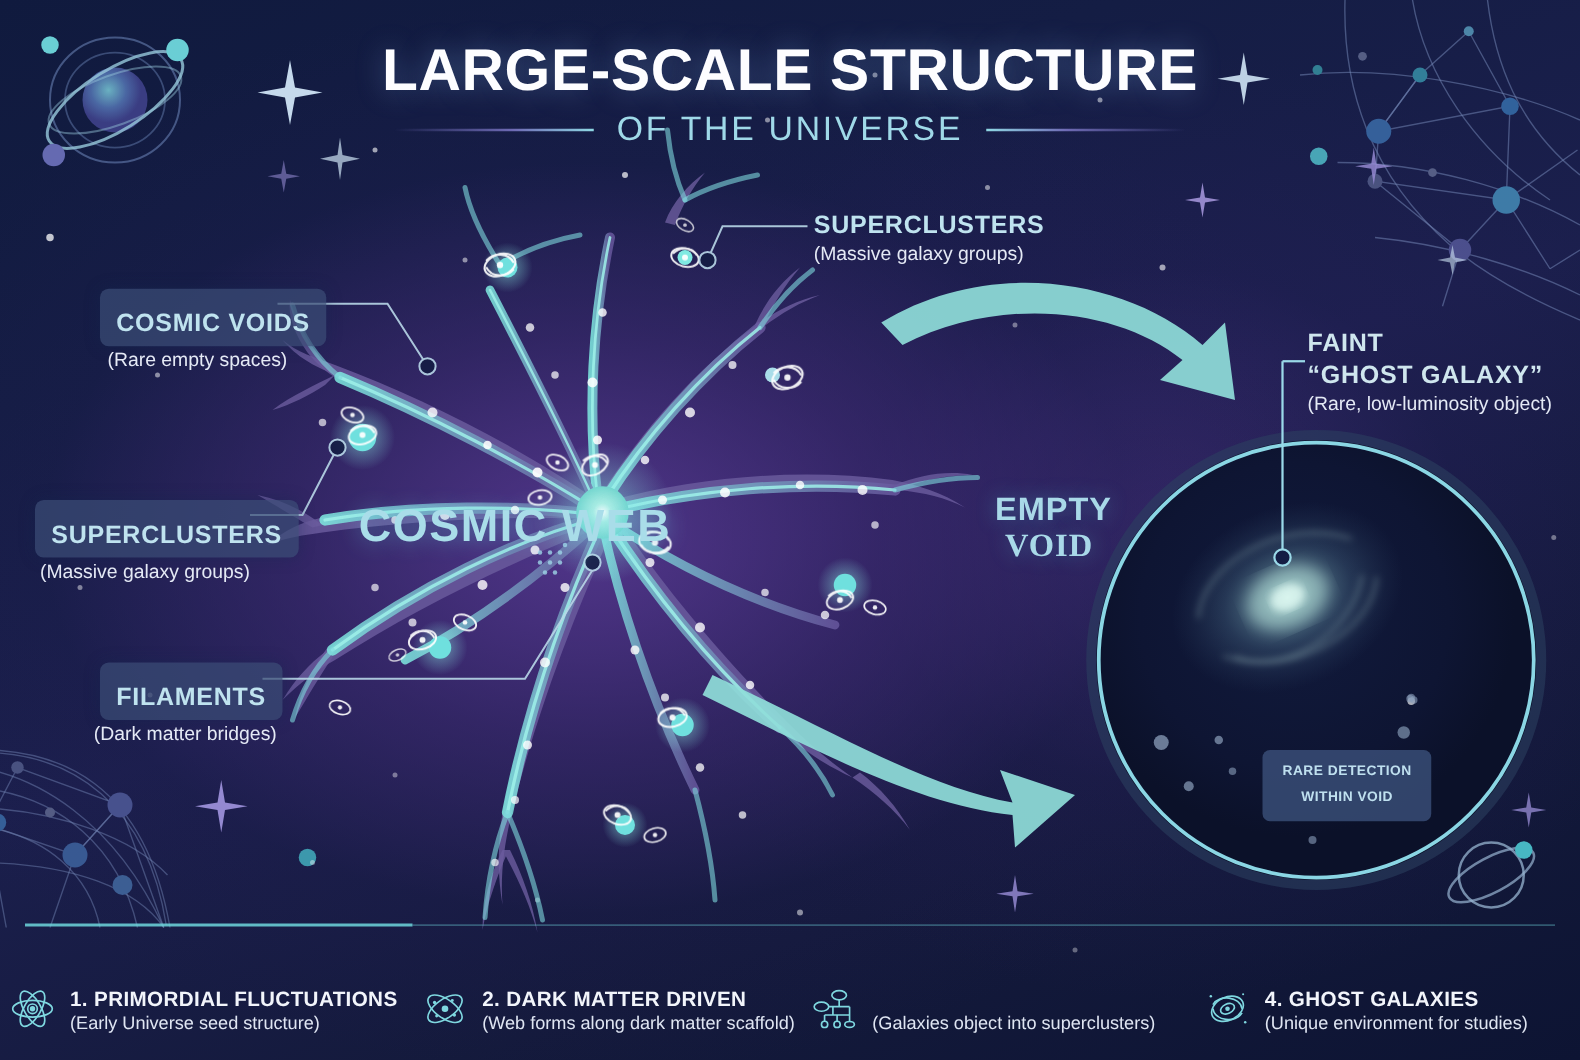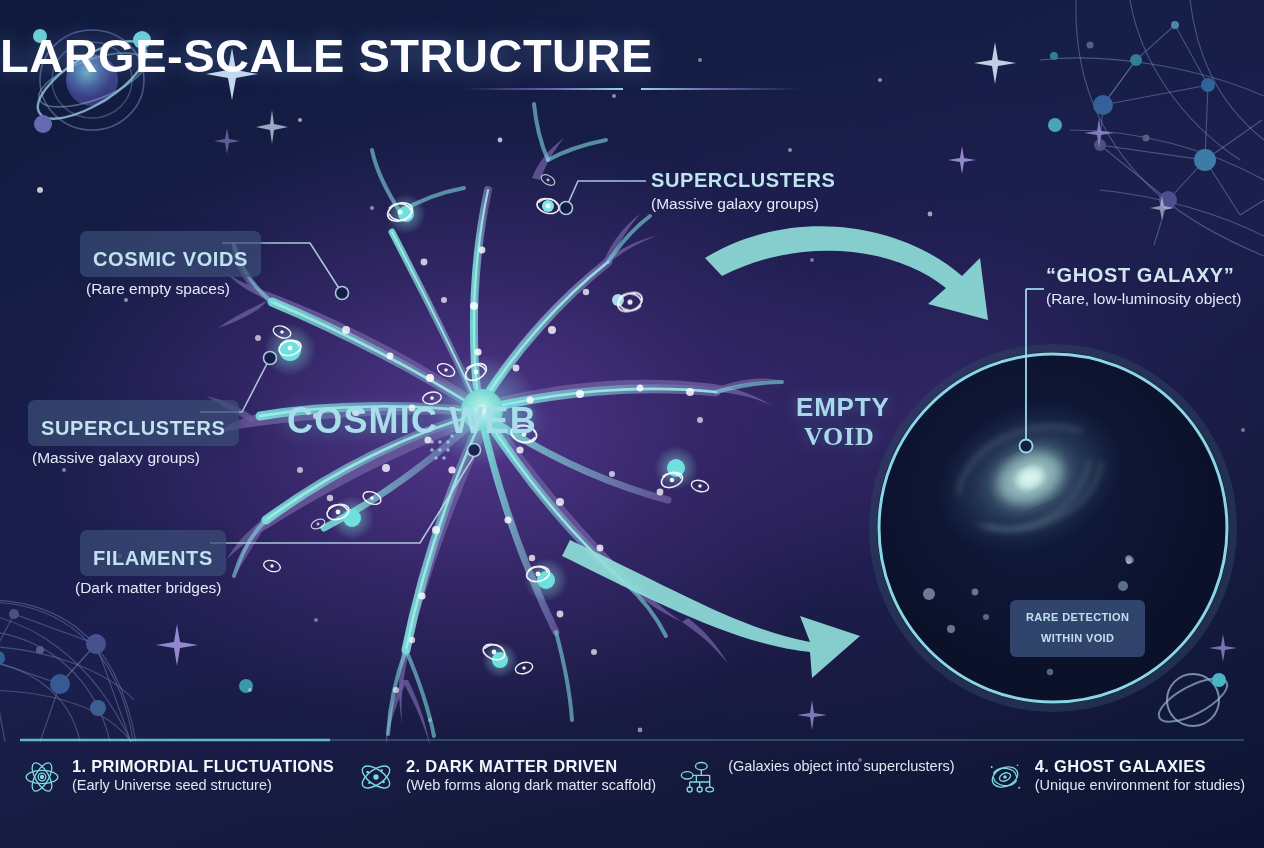--- a/index.html
+++ b/index.html
@@ -5,21 +5,21 @@
   html,body{margin:0;padding:0;background:#0d1433;}
   body{width:1264px;height:848px;overflow:hidden;font-family:"Liberation Sans",sans-serif;}
   #stage{position:relative;width:1264px;height:848px;overflow:hidden;
     background:
       radial-gradient(ellipse 620px 430px at 470px 430px, rgba(92,58,150,0.85) 0%, rgba(70,44,122,0.55) 38%, rgba(36,28,84,0.18) 70%, rgba(13,20,51,0) 100%),
       radial-gradient(ellipse 430px 380px at 930px 420px, rgba(74,48,128,0.55) 0%, rgba(40,30,90,0.25) 55%, rgba(13,20,51,0) 100%),
       linear-gradient(160deg,#101a3e 0%,#141d44 25%,#1b1f4d 50%,#141a3c 75%,#0d1433 100%);
   }
   .lyr{position:absolute;left:0;top:0;width:1264px;height:848px;pointer-events:none;}
   
-  .ttl{position:absolute;left:0;top:28px;width:1264px;
+  .ttl{position:absolute;left:0;top:28px;width:1264px;text-align:center;
        font-size:47px;font-weight:bold;color:#fdfdff;letter-spacing:0.5px;
        text-shadow:0 0 22px rgba(150,200,255,.35);}
   .sub-wrap{position:absolute;left:0;top:88px;width:1264px;display:flex;align-items:center;justify-content:center;gap:18px;}
   .sub-rule{width:160px;height:2px;}
   .sub-rule.l{background:linear-gradient(90deg,rgba(120,110,200,0) 0%,#6f6bb5 60%,#8fd8e4 100%);}
   .sub-rule.r{background:linear-gradient(90deg,#8fd8e4 0%,#6f6bb5 40%,rgba(120,110,200,0) 100%);}
   .sub{font-size:27px;font-weight:500;color:#9fd9e8;letter-spacing:2.2px;white-space:nowrap;}
 
   .lbl{position:absolute;}
   .lbl .pill{display:inline-block;padding:17px 13px 6px 13px;border-radius:7px;
@@ -35,21 +35,21 @@
   .ghostlbl{position:absolute;left:1046px;top:263px;}
   .ghostlbl .t1{color:#cfe6ee;font-size:20px;font-weight:bold;letter-spacing:.6px;line-height:25px;}
   .ghostlbl .t2{color:#cfe6ee;font-size:20px;font-weight:bold;letter-spacing:.6px;line-height:25px;}
   .ghostlbl .t3{color:#e4e9f5;font-size:15.5px;margin-top:2px;}
   .rarebadge{position:absolute;left:1010px;top:600px;padding:7px 16px 8px 16px;border-radius:6px;
      background:rgba(60,82,124,0.78);text-align:center;color:#bfe0ef;font-size:11px;font-weight:bold;
      line-height:21px;letter-spacing:.4px;}
 
   
   .foot{position:absolute;left:0;top:757px;width:1264px;height:70px;display:flex;}
-  .fitem{display:flex;align-items:flex-start;gap:10px;padding-left:22px;}
+  .fitem{display:flex;align-items:flex-end;gap:10px;padding-left:6px;}
   .fitem:nth-child(1){width:330px;}
   .fitem:nth-child(2){width:312px;}
   .fitem:nth-child(3){width:314px;}
   .fitem:nth-child(4){width:308px;}
   .ficon{width:40px;height:40px;flex:0 0 40px;}
   .ftxt .ft{color:#f2f5fb;font-size:16.5px;font-weight:bold;letter-spacing:.3px;white-space:nowrap;}
   .ftxt .fd{color:#dfe5f2;font-size:14.5px;margin-top:1px;white-space:nowrap;}
 </style>
 </head>
 <body>
@@ -494,20 +494,21 @@
   </svg>
 
   <svg class="lyr" viewBox="0 0 1264 848">
     <line x1="20" y1="740" x2="330" y2="740" stroke="#6fd8dd" stroke-width="2.4" opacity=".85"></line>
     <line x1="330" y1="740" x2="1244" y2="740" stroke="#6fd8dd" stroke-width="1.4" opacity=".35"></line>
   </svg>
 
   <div class="ttl">LARGE-SCALE STRUCTURE</div>
   <div class="sub-wrap">
     <div class="sub-rule l"></div>
+    <div class="sub">OF THE UNIVERSE</div>
     <div class="sub-rule r"></div>
   </div>
 
   <div class="lbl" style="left:651px;top:169px;">
     <span class="nopill">SUPERCLUSTERS</span>
     <span class="desc">(Massive galaxy groups)</span>
   </div>
 
   <div class="lbl" style="left:80px;top:231px;">
     <span class="pill">COSMIC VOIDS</span>
@@ -525,20 +526,21 @@
   </div>
 
   <div class="webname">COSMIC WEB</div>
 
   <div class="voidname">
     <div>EMPTY</div>
     <div style="margin-left:8px;font-family:Liberation Serif, serif;">VOID</div>
   </div>
 
   <div class="ghostlbl">
+    <div class="t1">FAINT</div>
     <div class="t2">“GHOST GALAXY”</div>
     <div class="t3">(Rare, low-luminosity object)</div>
   </div>
 
   <div class="rarebadge">
     <div>RARE DETECTION</div>
     <div>WITHIN VOID</div>
   </div>
 
   <div class="foot">

